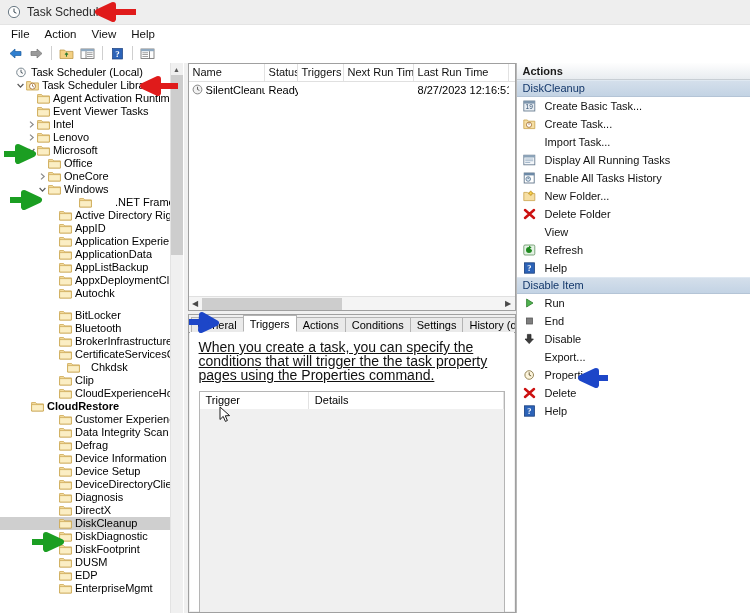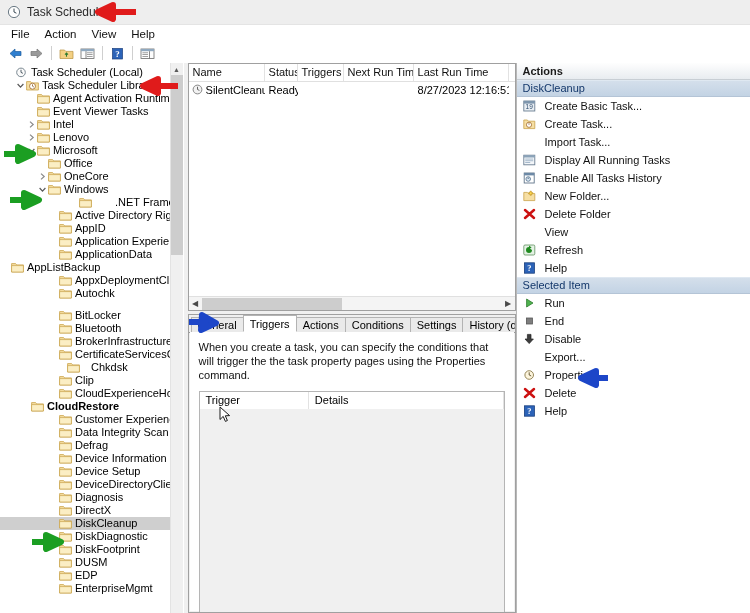--- a/index.html
+++ b/index.html
@@ -73,21 +73,21 @@
              box-sizing:border-box;position:relative;overflow:hidden;}
   .tabstrip{height:17px;display:flex;align-items:flex-end;padding-left:2px;
             background:#f0f0f0;border-bottom:1px solid #9a9a9a;}
   .tab{height:15px;line-height:15px;padding:0 6px;font-size:11px;color:#000;
        border:1px solid #b3b3b3;border-bottom:none;background:#eaeaea;margin-right:-1px;
        box-sizing:border-box;white-space:nowrap;}
   .tab.active{background:#ffffff;height:17px;line-height:16px;border-bottom:1px solid #ffffff;
               position:relative;z-index:2;}
   .detail-body{background:#ffffff;position:absolute;left:1px;right:1px;top:17px;bottom:1px;
                padding:8px 9px 0 9px;box-sizing:border-box;}
-  .desc{font-size:11px;line-height:14px;color:#111;margin-bottom:9px;}
+  .desc{font-size:14px;line-height:14px;color:#111;margin-bottom:9px;text-decoration:underline;}
   .trigtable{border:1px solid #b5b5b5;background:#ffffff;height:260px;box-sizing:border-box;
              position:relative;}
   .tt-header{height:17px;display:flex;border-bottom:1px solid #dedede;background:#ffffff;}
   .tt-h{font-size:11px;padding:2px 0 0 6px;box-sizing:border-box;border-right:1px solid #e2e2e2;}
   .tt-body{background:#f0f0f0;position:absolute;left:0;right:0;top:17px;bottom:0;}
 
   
   .actions-pane{width:235px;background:#ffffff;border-left:1px solid #b8b8b8;
                 box-sizing:border-box;position:relative;}
   .ap-title{height:16px;line-height:16px;padding-left:6px;font-size:11px;font-weight:bold;
@@ -323,21 +323,21 @@
               <span class="lbl">Application Experien</span>
             </div>
             <div class="tnode" style="padding-left: 48px;">
               <span class="exp"></span>
               <span class="ico"><svg width="13" height="11" viewBox="0 0 13 11">
                   <path d="M0.6 1.6 L4.6 1.6 L5.7 2.9 L12.4 2.9 L12.4 10 L0.6 10 Z" fill="#f6dfa4" stroke="#c9a24a" stroke-width="0.8"></path>
                   <path d="M0.6 3.6 L12.4 3.6 L12.4 10 L0.6 10 Z" fill="#fbeec4" stroke="#c9a24a" stroke-width="0.7"></path>
                 </svg></span>
               <span class="lbl">ApplicationData</span>
             </div>
-            <div class="tnode" style="">
+            <div class="tnode" style="padding-left: 48px;">
               <span class="exp"></span>
               <span class="ico"><svg width="13" height="11" viewBox="0 0 13 11">
                   <path d="M0.6 1.6 L4.6 1.6 L5.7 2.9 L12.4 2.9 L12.4 10 L0.6 10 Z" fill="#f6dfa4" stroke="#c9a24a" stroke-width="0.8"></path>
                   <path d="M0.6 3.6 L12.4 3.6 L12.4 10 L0.6 10 Z" fill="#fbeec4" stroke="#c9a24a" stroke-width="0.7"></path>
                 </svg></span>
               <span class="lbl">AppListBackup</span>
             </div>
             <div class="tnode" style="padding-left: 48px;">
               <span class="exp"></span>
               <span class="ico"><svg width="13" height="11" viewBox="0 0 13 11">
@@ -681,21 +681,21 @@
           <div class="ap-item">
             <span class="ai">
               <svg width="13" height="12" viewBox="0 0 13 12">
                 <rect x="1.4" y="0.8" width="10" height="10.4" fill="#2c63b8" stroke="#1a3f7d" stroke-width="0.8"></rect>
                 <text x="6.4" y="9" font-size="8.5" fill="#ffffff" text-anchor="middle" font-weight="bold" font-family="Liberation Serif, serif">?</text>
               </svg>
             </span>
             <span>Help</span>
           </div>
         </div>
-      <div class="ap-section">Selected Item</div>
+      <div class="ap-section">Disable Item</div>
       <div id="ap-selected-items">
           <div class="ap-item">
             <span class="ai">
               <svg width="13" height="12" viewBox="0 0 13 12">
                 <path d="M3.6 2 L10 6 L3.6 10 Z" fill="#4fb24f" stroke="#2b7a2b" stroke-width="0.8"></path>
               </svg>
             </span>
             <span>Run</span>
           </div>
           <div class="ap-item">

